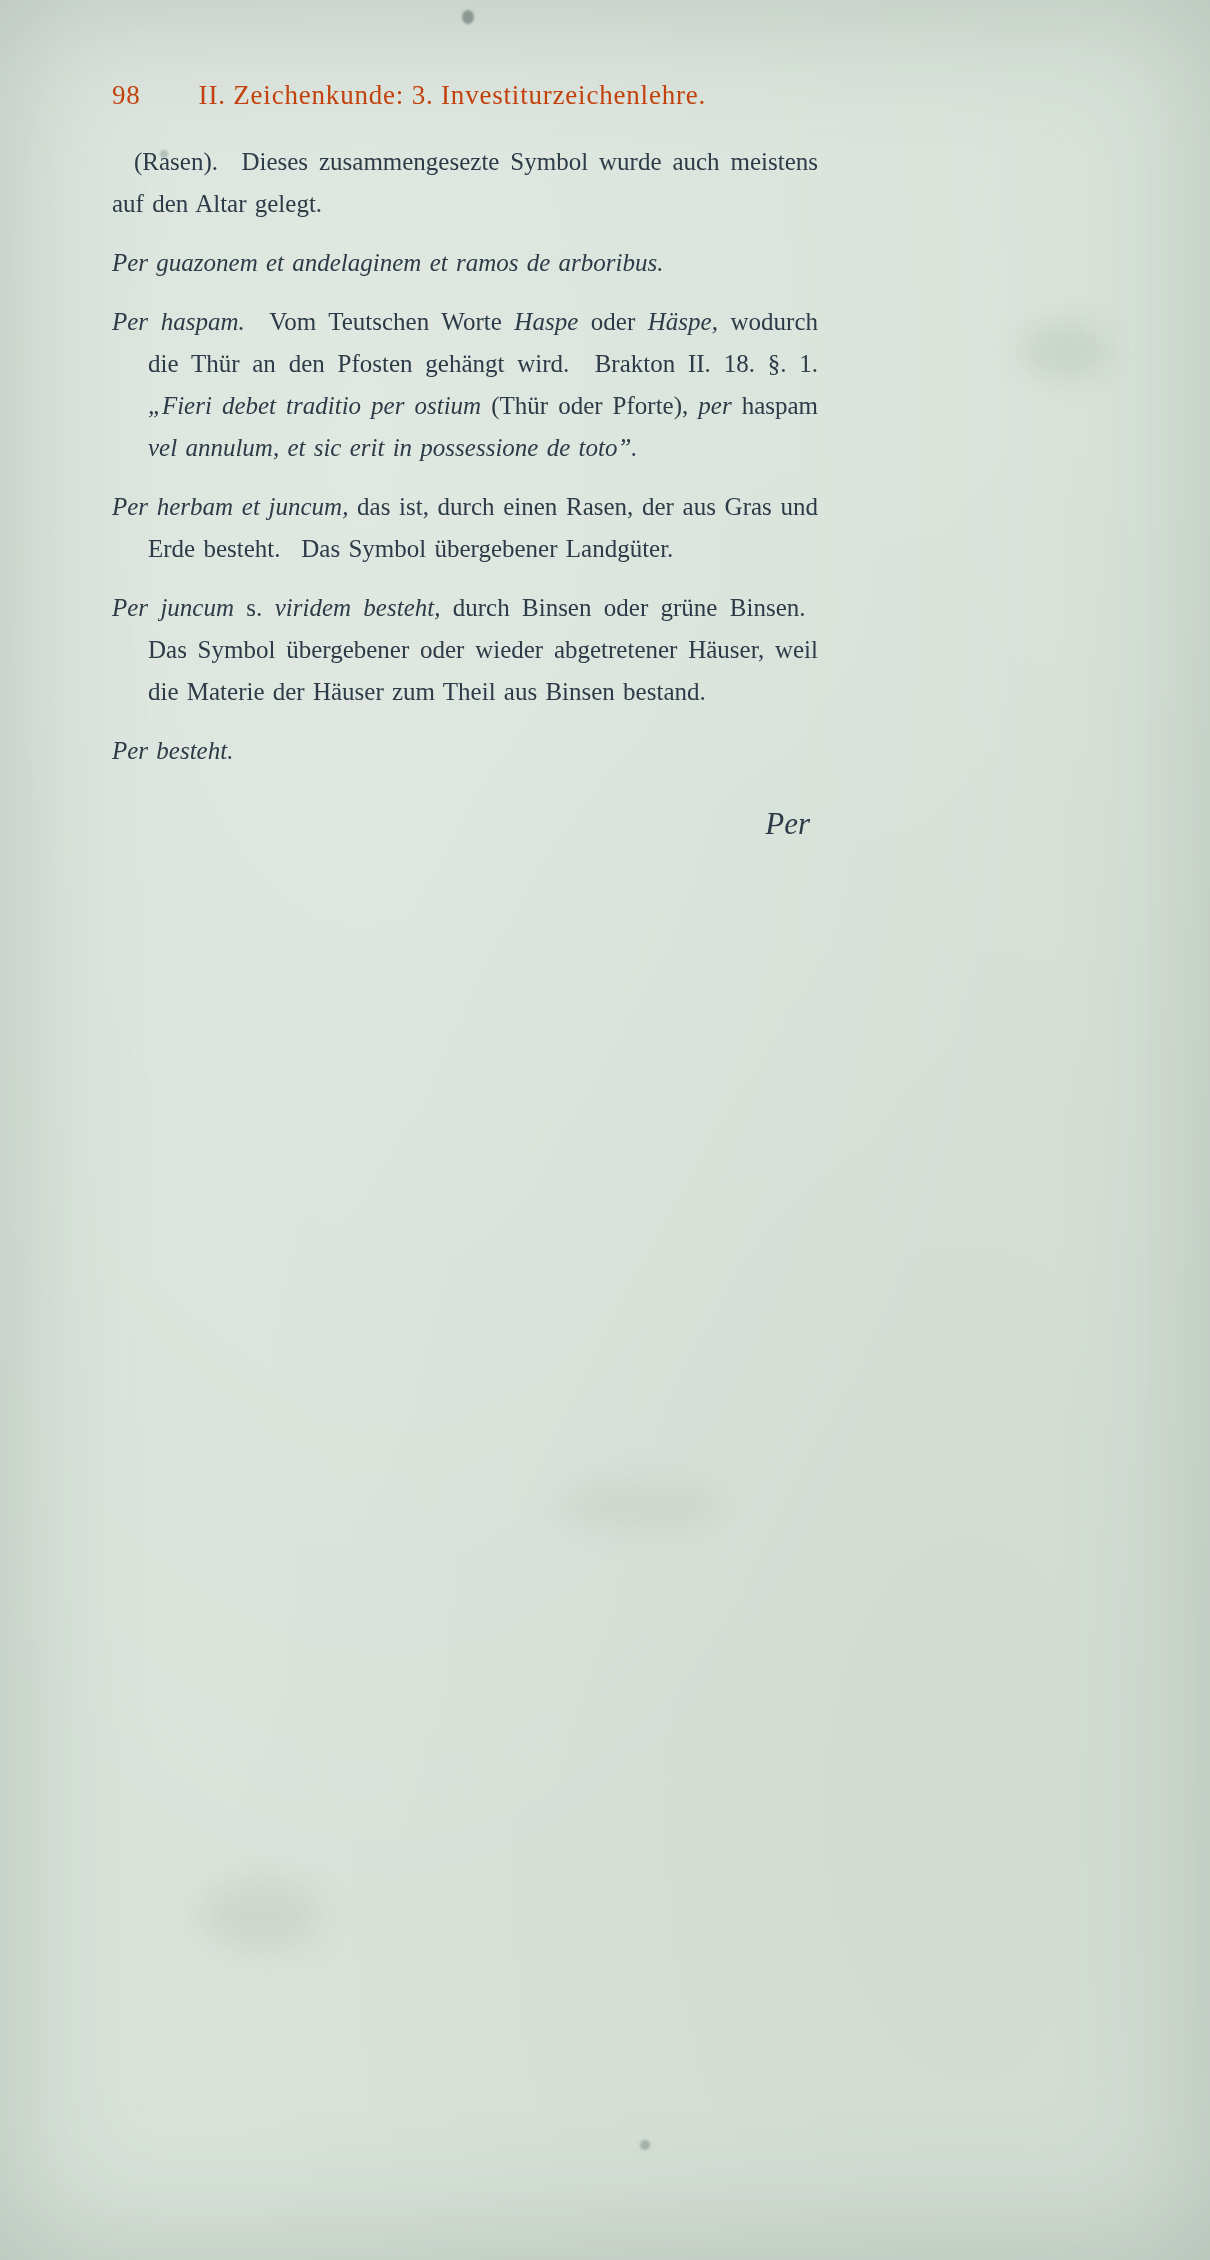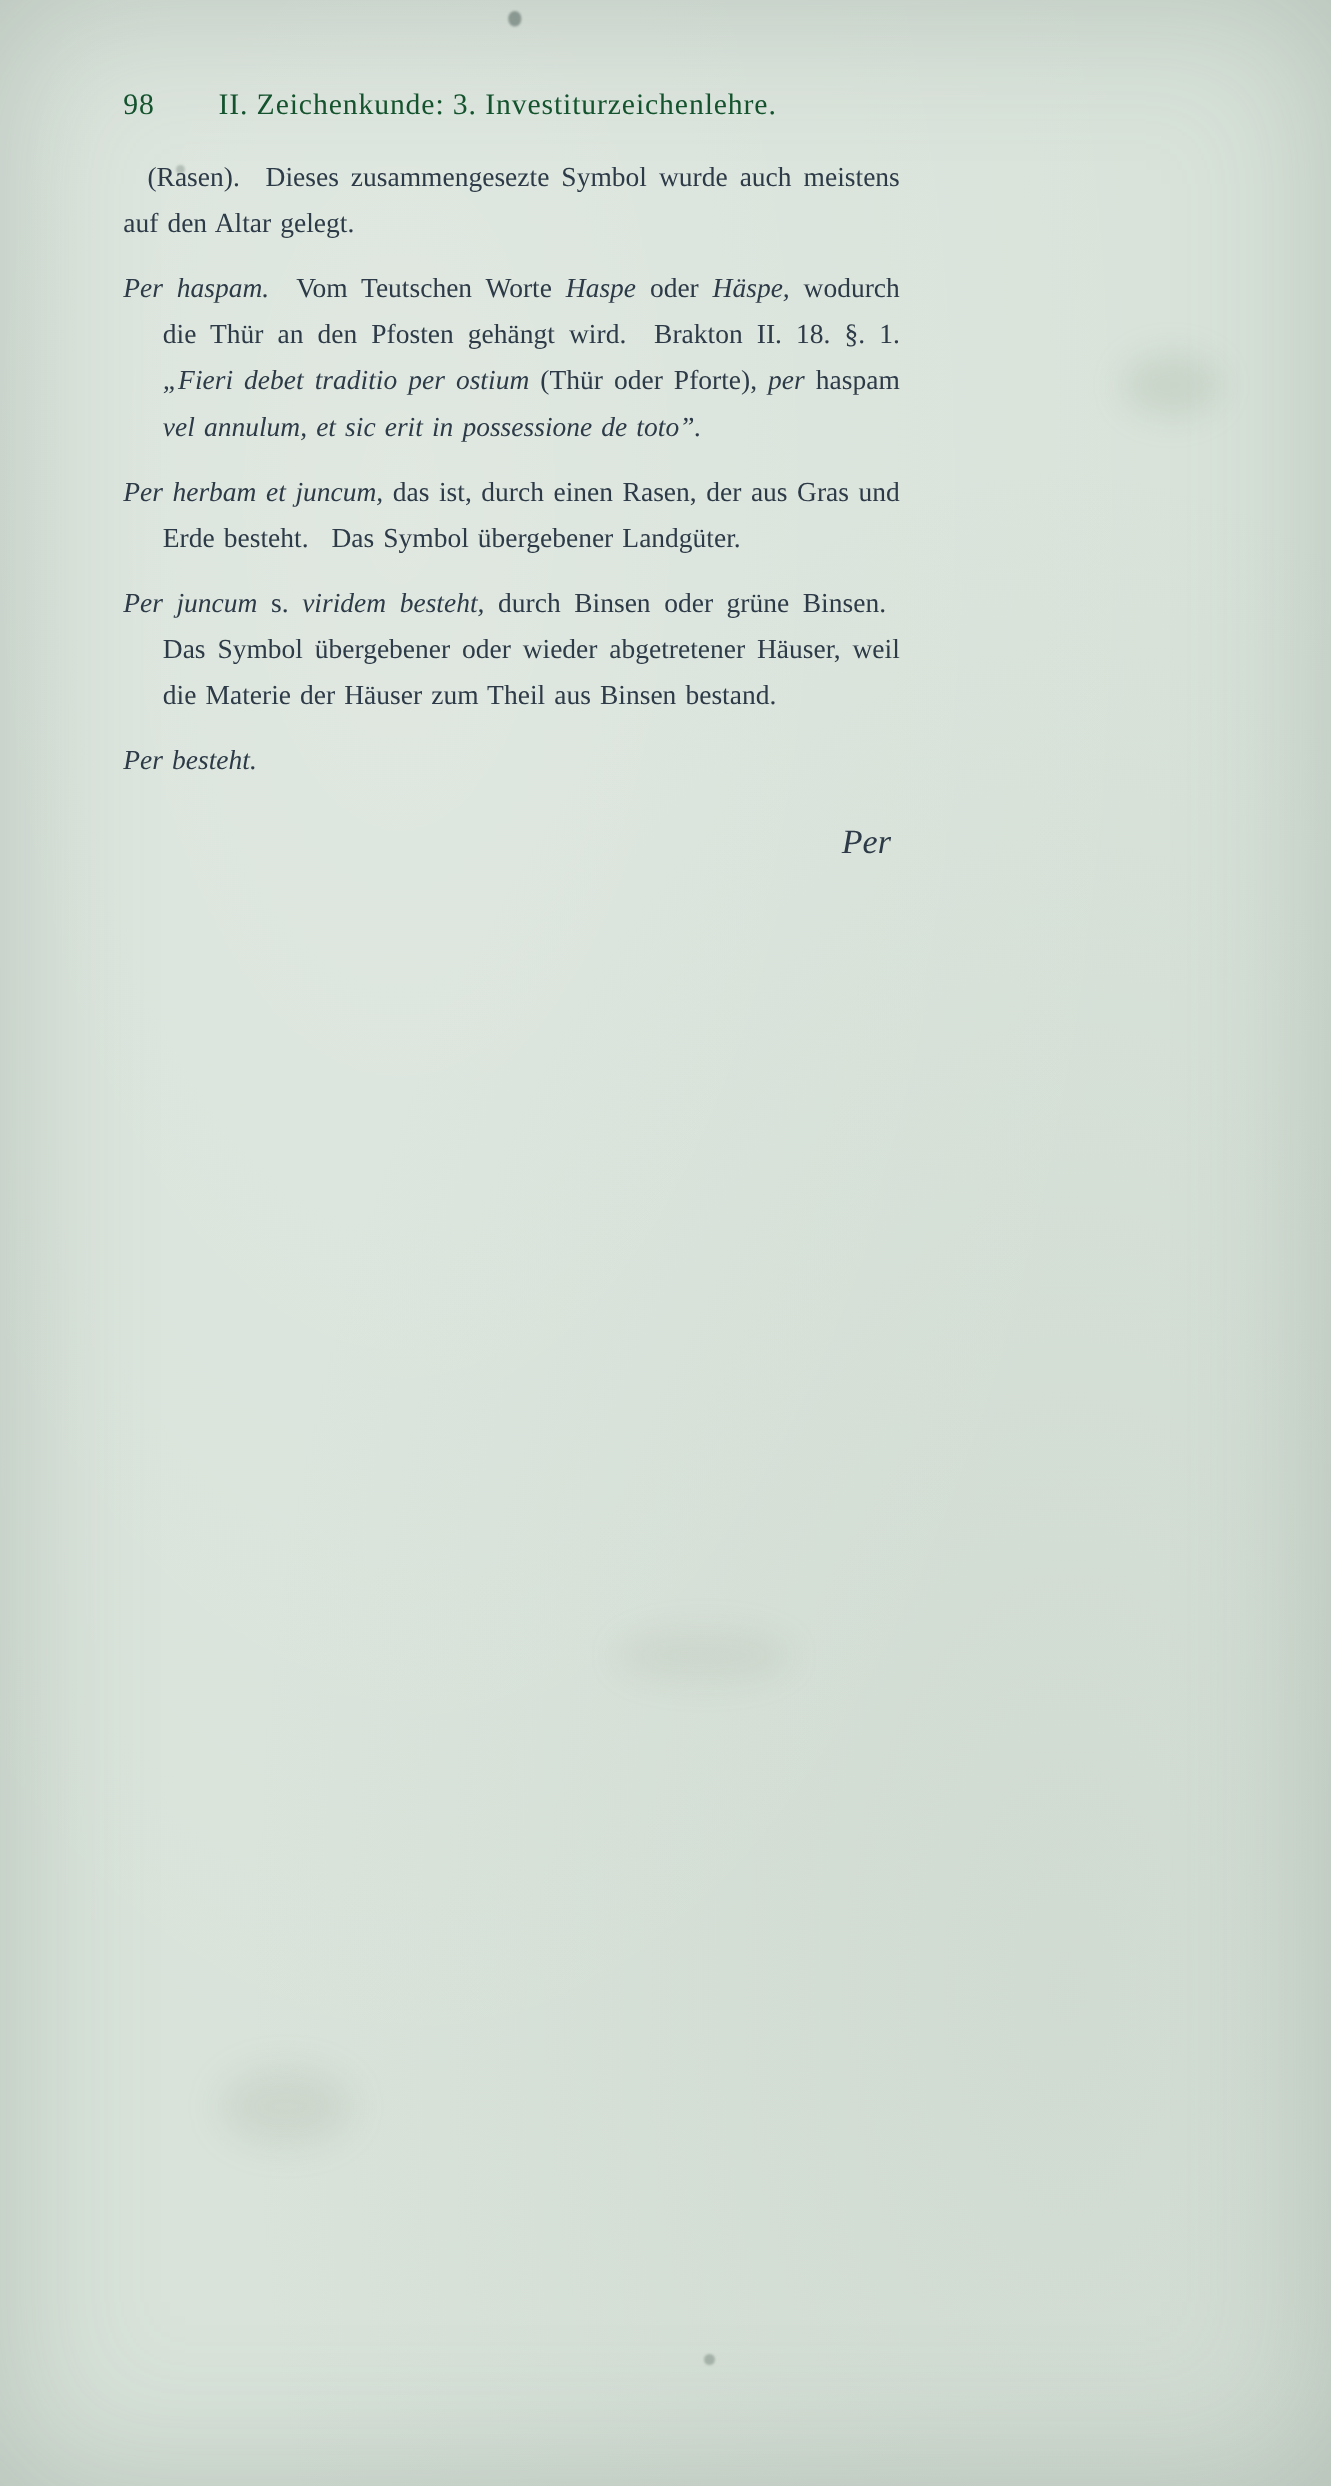--- a/index.html
+++ b/index.html
@@ -41,21 +41,21 @@
     left: 112px;
     top: 80px;
     width: 706px;
   }
   .running-head {
     display: flex;
     align-items: baseline;
     font-size: 27px;
     letter-spacing: 0.8px;
     margin-bottom: 30px;
-    color: #14532d;
+    color: #c2410c;
   }
   .page-number {
     margin-right: 58px;
   }
   .para {
     font-size: 25px;
     line-height: 42px;
     text-align: justify;
     word-spacing: 2px;
     margin: 0 0 17px 0;
@@ -88,20 +88,21 @@
 <div class="stain s6"></div>
 
 <div class="text-block">
   <div class="running-head">
     <span class="page-number">98</span>
     <span class="running-title">II. Zeichenkunde:  3. Investiturzeichenlehre.</span>
   </div>
 
   <div id="paragraph-container">
       <p class="para first-indent"><span class="roman">(Rasen).  Dieses zusammengesezte Symbol wurde auch meistens auf den Altar gelegt.</span></p>
+      <p class="para"><span class="italic">Per guazonem et andelaginem et ramos de arboribus.</span></p>
       <p class="para"><span class="italic">Per haspam.</span><span class="roman">  Vom Teutschen Worte </span><span class="italic">Haspe</span><span class="roman"> oder </span><span class="italic">Häspe,</span><span class="roman"> wodurch die Thür an den Pfosten gehängt wird.  Brakton II. 18. §. 1. </span><span class="italic">„Fieri debet traditio per ostium</span><span class="roman"> (Thür oder Pforte), </span><span class="italic">per</span><span class="roman"> haspam </span><span class="italic">vel annulum, et sic erit in possessione de toto”.</span></p>
       <p class="para"><span class="italic">Per herbam et juncum,</span><span class="roman"> das ist, durch einen Rasen, der aus Gras und Erde besteht.  Das Symbol übergebener Landgüter.</span></p>
       <p class="para"><span class="italic">Per juncum</span><span class="roman"> s. </span><span class="italic">viridem besteht,</span><span class="roman"> durch Binsen oder grüne Binsen.  Das Symbol übergebener oder wieder abgetretener Häuser, weil die Materie der Häuser zum Theil aus Binsen bestand.</span></p>
       <p class="para"><span class="italic">Per besteht.</span></p>
     </div>
 
   <div class="catchword">Per</div>
 </div>
 
 </body></html>

